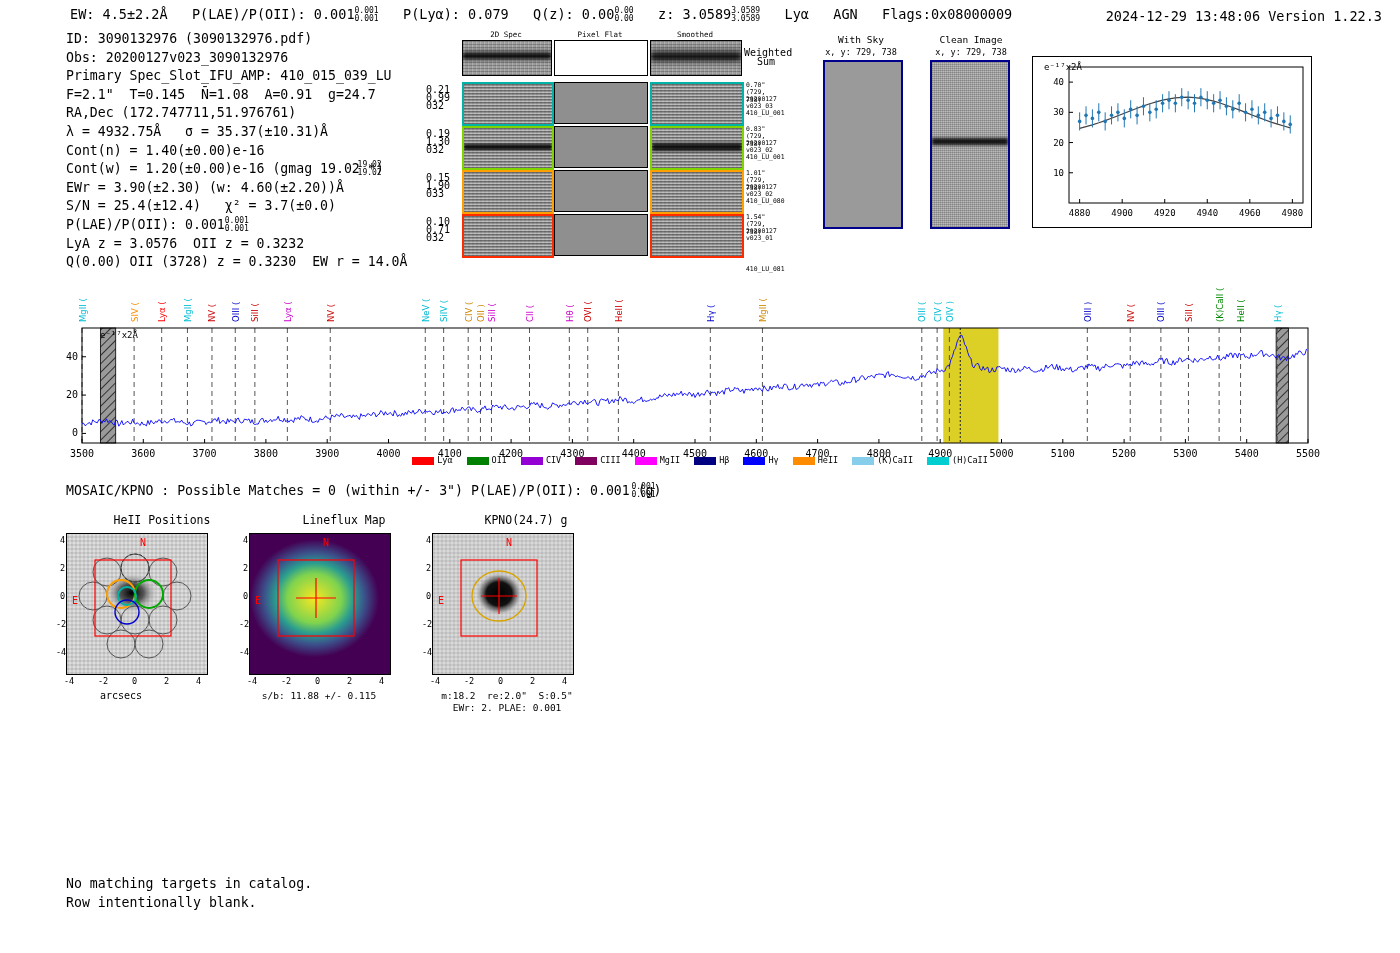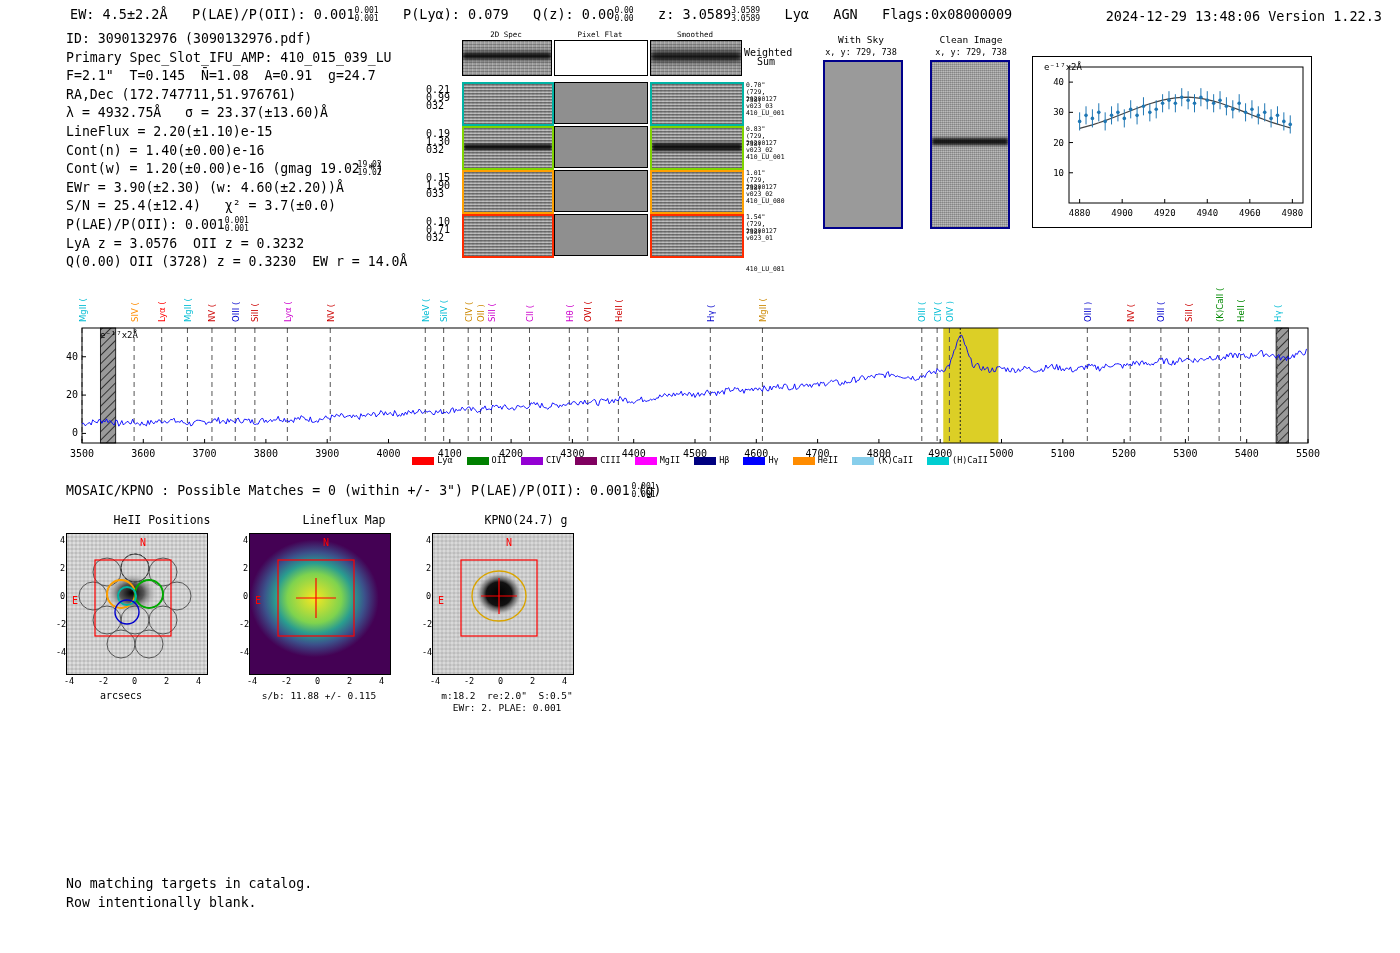--- a/index.html
+++ b/index.html
@@ -69,25 +69,25 @@
   <span>&nbsp; </span><span>Q(z): 0.00</span><span class="supsub"><span>0.00</span><br><span>0.00</span></span>
   <span>&nbsp; </span><span>z: 3.0589</span><span class="supsub"><span>3.0589</span><br><span>3.0589</span></span>
   <span>&nbsp; </span><span>Lyα</span>
   <span>&nbsp; </span><span>AGN</span>
   <span>&nbsp; </span><span>Flags:0x08000009</span>
 </div>
 <div class="abs mono" id="timestamp">2024-12-29 13:48:06  Version 1.22.3</div>
 
 <div class="abs mono" id="info-block">
   <div>ID: 3090132976 (3090132976.pdf)</div>
+  <div>Obs: 20200127v023_3090132976</div>
   <div>Primary Spec_Slot_IFU_AMP: 410_015_039_LU</div>
   <div>F=2.1"  T=0.145  N̄=1.08  A=0.91  g=24.7</div>
   <div>RA,Dec (172.747711,51.976761)</div>
-  <div>λ = 4932.75Å   σ = 23.37(±13.60)Å</div>
-  <div>LineFlux = 2.20(±1.10)e-15</div>
+  <div>λ = 4932.75Å   σ = 35.37(±10.31)Å</div>
   <div>Cont(n) = 1.40(±0.00)e-16</div>
   <div><span>Cont(w) = 1.20(±0.00)e-16 (gmag 19.02 *)</span><span class="supsub" style="position:relative;left:-26px;"><span>19.02</span><br><span>19.02</span></span></div>
   <div>EWr = 3.90(±2.30) (w: 4.60(±2.20))Å</div>
   <div>S/N = 25.4(±12.4)   χ² = 3.7(±0.0)</div>
   <div><span>P(LAE)/P(OII): 0.001</span><span class="supsub"><span>0.001</span><br><span>0.001</span></span></div>
   <div>LyA z = 3.0576  OII z = 0.3232</div>
   <div>Q(0.00) OII (3728) z = 0.3230  EW r = 14.0Å</div>
 </div>
 
 <div class="abs" id="spec2d" style="width:320px;height:220px;">

